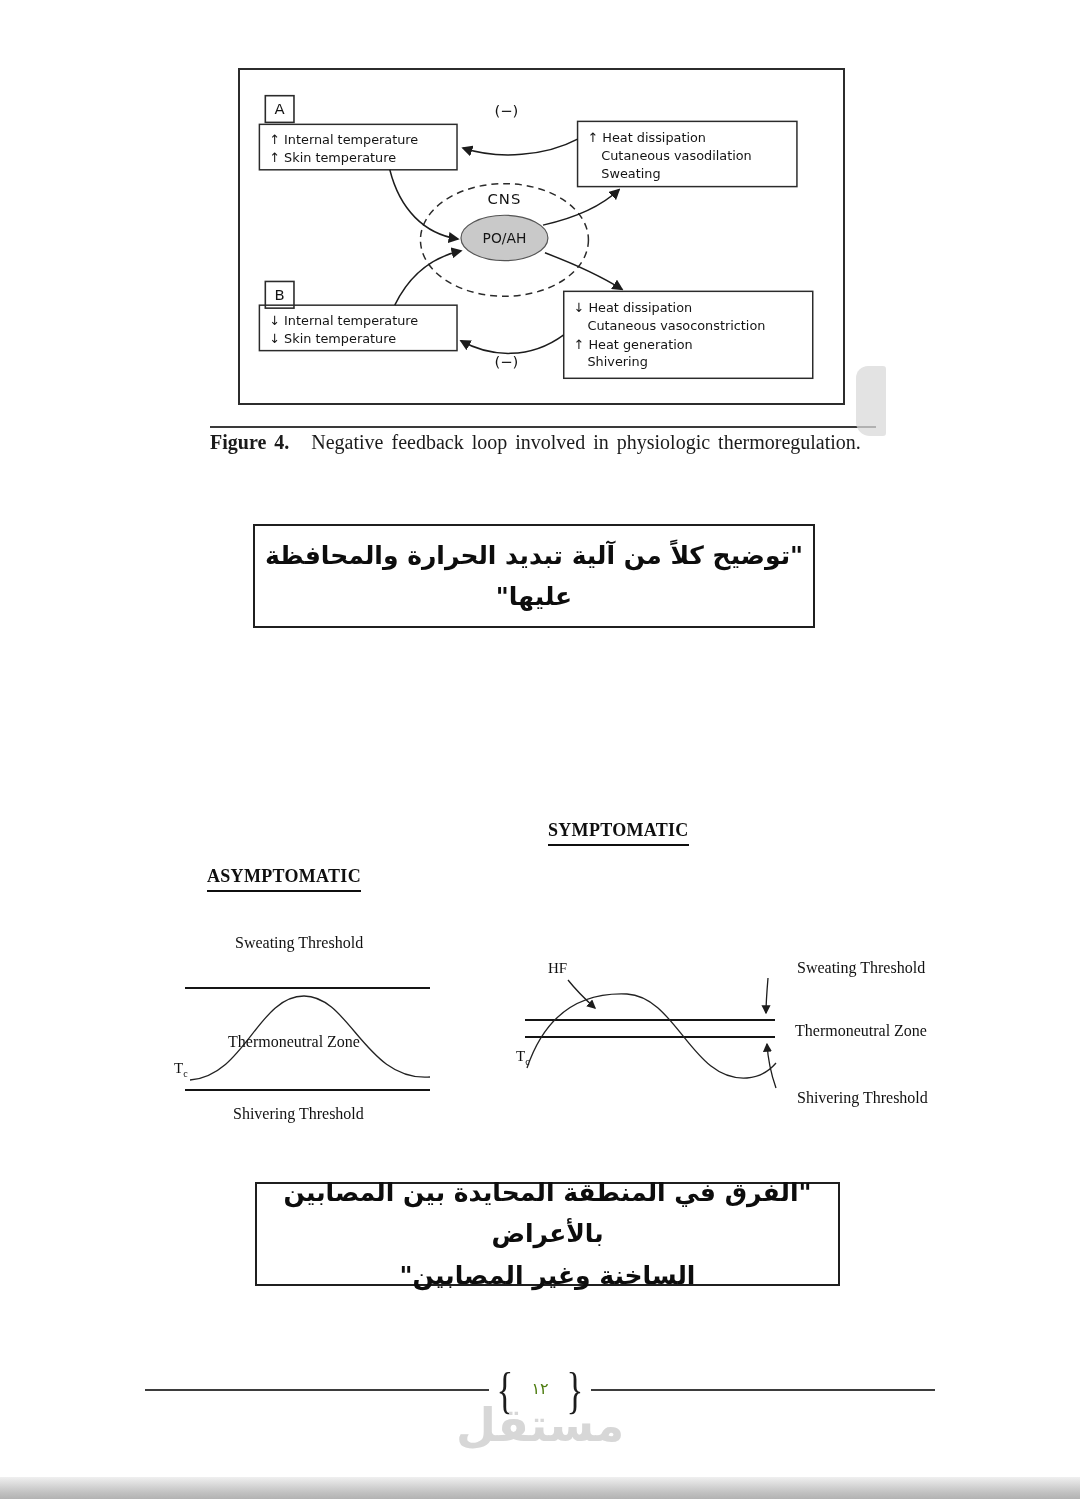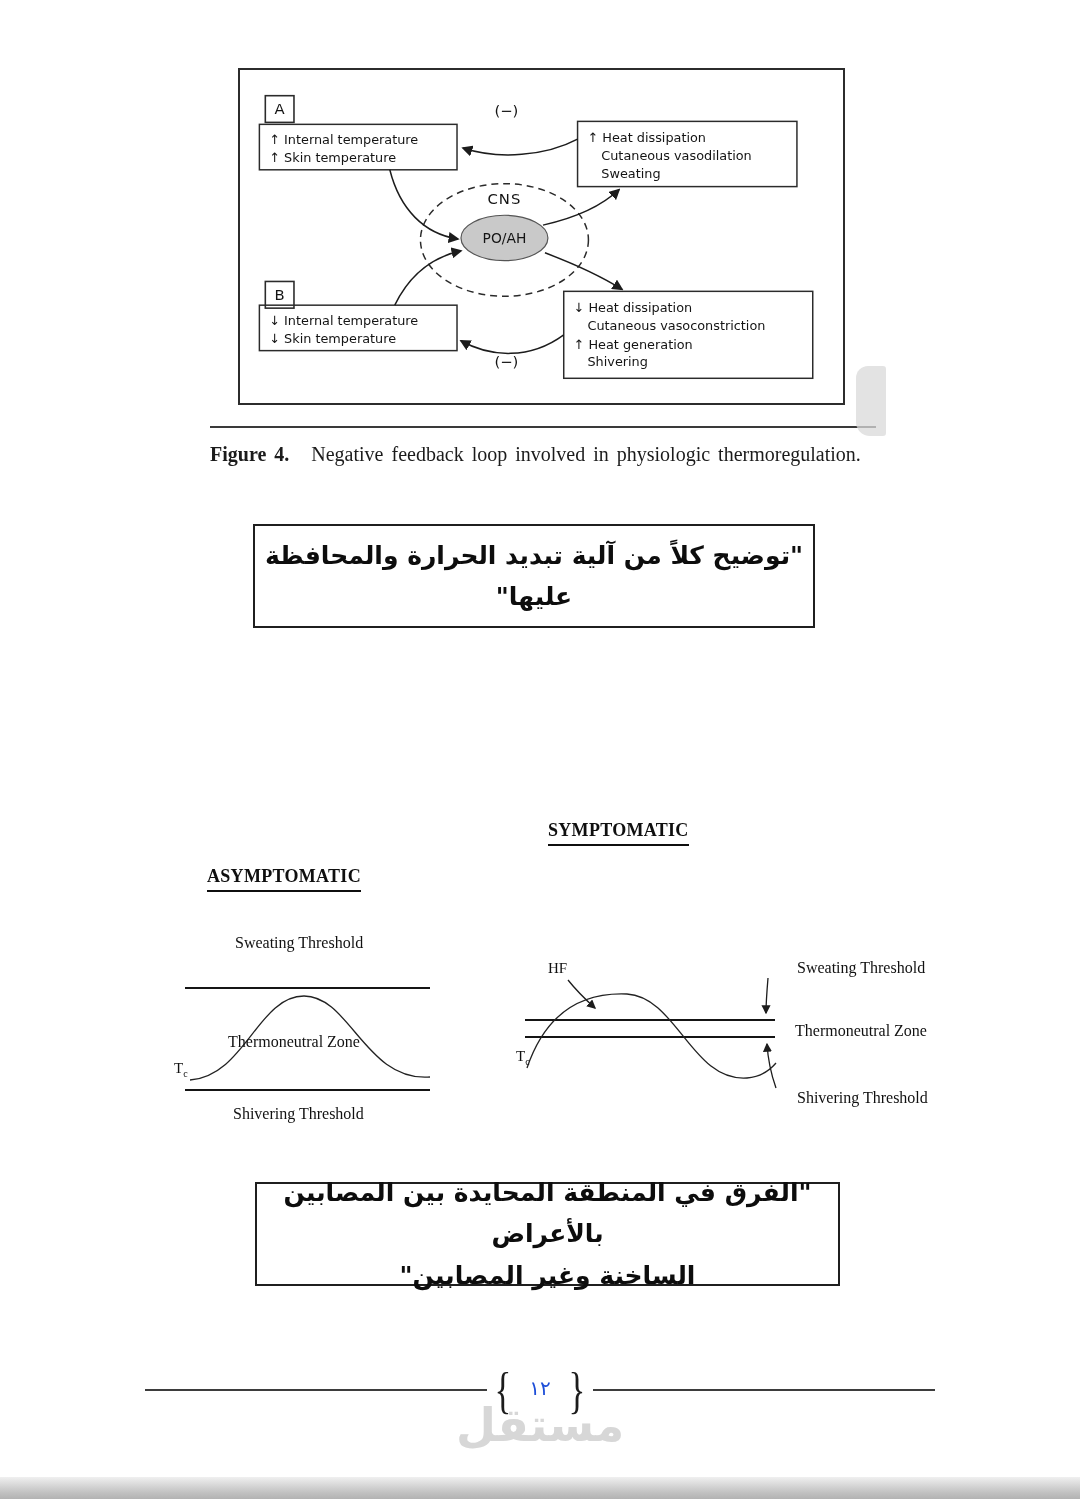--- a/index.html
+++ b/index.html
@@ -4,42 +4,42 @@
 <style>
   * { margin:0; padding:0; box-sizing:border-box; }
   html,body { width:1080px; height:1499px; overflow:hidden; }
   body { background:#ffffff; font-family:"Liberation Sans",sans-serif; }
   .page { position:relative; width:1080px; height:1499px; background:#ffffff; overflow:hidden; }
 
   .figure-frame { position:absolute; left:238px; top:68px; width:607px; height:337px; border:2px solid #2c2c2c; background:#fff; }
   .figure-frame svg { display:block; }
 
   .caption { position:absolute; left:210px; top:426px; width:666px; border-top:2px solid #3a3a3a;
-             padding-top:12px; font-family:"Liberation Serif",serif; font-size:20px; color:#1b1b1b;
+             font-family:"Liberation Serif",serif; font-size:20px; color:#1b1b1b;
              text-align:justify; line-height:1.4; word-spacing:3px; }
   .caption .fig-label { font-weight:bold; margin-right:22px; }
 
   .note-box { position:absolute; border:2px solid #1f1f1f; display:flex; align-items:center; justify-content:center;
               text-align:center; font-family:"DejaVu Sans",sans-serif; font-weight:bold; font-size:25px;
               color:#0d0d0d; line-height:1.65; background:#fff; }
   .note-1 { left:253px; top:524px; width:562px; height:104px; }
   .note-2 { left:255px; top:1182px; width:585px; height:104px; }
 
   .col-heading { position:absolute; font-family:"Liberation Serif",serif; font-weight:700; font-size:18px;
                  color:#0f0f0f; border-bottom:2px solid #0f0f0f; padding-bottom:3px; letter-spacing:0.3px; }
   .heading-asym { left:207px; top:834px;margin-top:32px; }
   .heading-sym  { left:548px; top:820px; }
 
   .thresholds { position:absolute; left:140px; top:920px; }
 
   .footer { position:absolute; left:145px; top:1362px; width:790px; height:56px; display:flex; align-items:center; }
   .footer .rule { flex:1; border-top:2px solid #3d3d3d; }
   .footer .bracket { font-family:"Liberation Serif",serif; font-size:50px; font-weight:400; color:#1c1c1c;
                      line-height:1; margin:0 4px; transform:scaleX(0.7); }
-  .footer .page-num { font-family:"DejaVu Sans",sans-serif; font-size:20px; color:#1d4ed8; margin:0 10px; padding-bottom:4px; }
+  .footer .page-num { font-family:"DejaVu Sans",sans-serif; font-size:16px; color:#4d7c0f; margin:0 10px; padding-bottom:4px; }
 
   .watermark { position:absolute; left:0; top:1398px; width:100%; text-align:center; }
   .watermark .wm-logo { font-family:"DejaVu Sans",sans-serif; font-weight:bold; font-size:46px; color:#d7d7d7; }
   .watermark .wm-site { font-family:"Liberation Sans",sans-serif; font-size:20px; letter-spacing:1px; color:#e1e1e1; margin-top:2px; }
 
   .scan-artifact { position:absolute; left:856px; top:366px; width:30px; height:70px; background:#dadada;
                    border-radius:12px 3px 3px 14px; opacity:.75; }
   .bottom-strip { position:absolute; left:0; top:1477px; width:100%; height:22px;
                   background:linear-gradient(180deg,#f0f0f0 0%,#c2c2c2 70%,#b2b2b2 100%); }
 </style>

